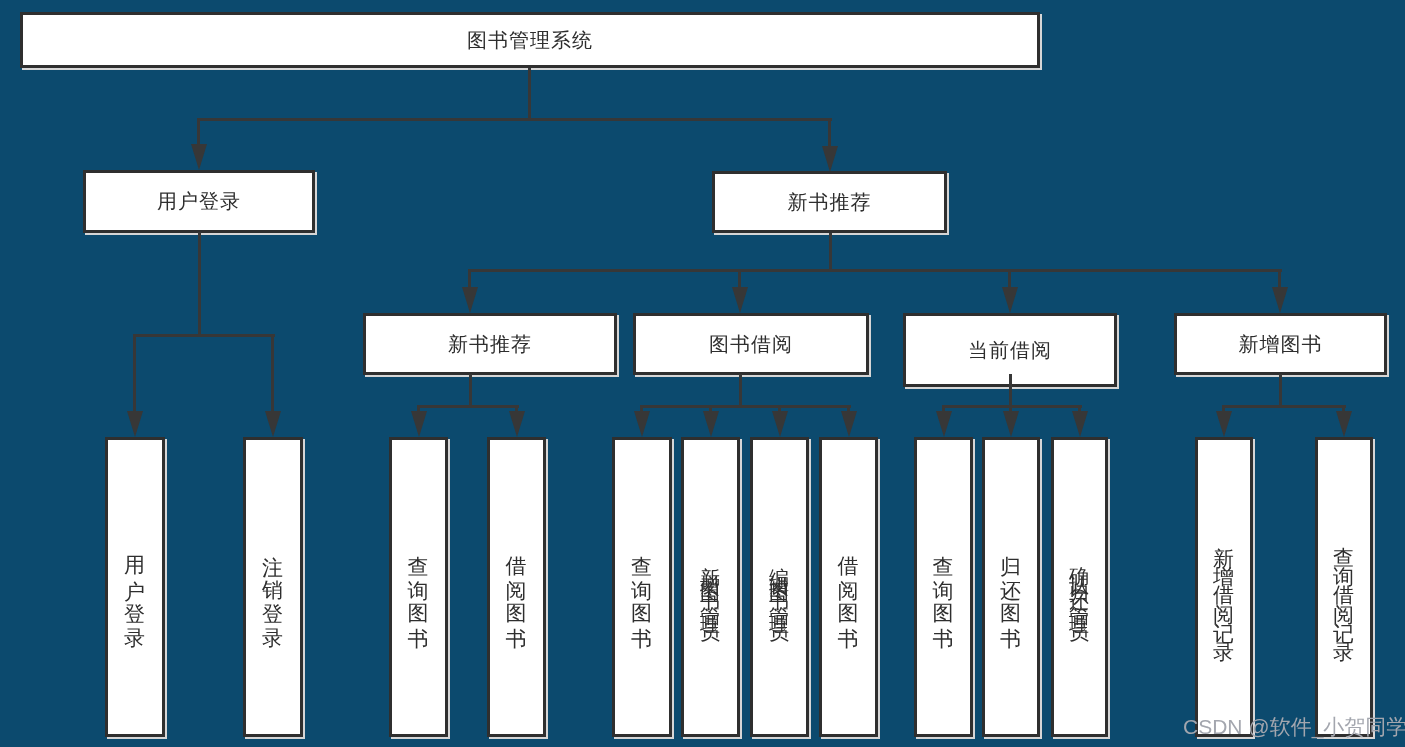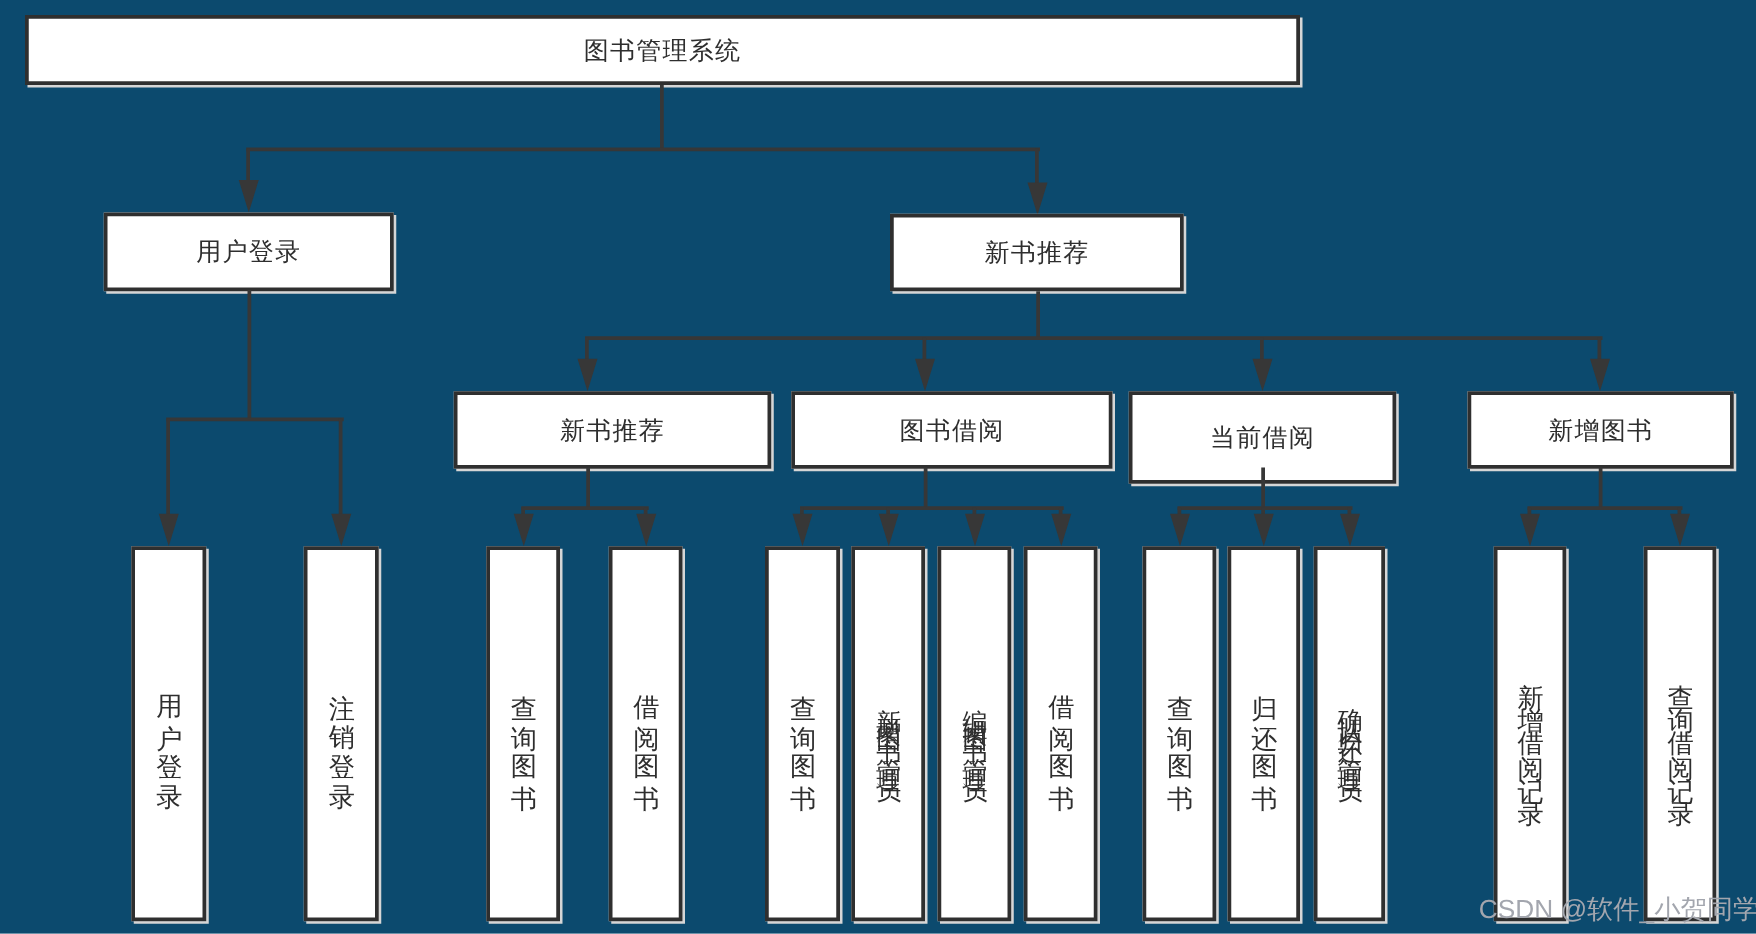--- a/index.html
+++ b/index.html
@@ -91,21 +91,21 @@
   <div class="line v" style="left:738px;top:270px;height:19px"></div>
   <div class="arrowhead" style="left:732px;top:287px"></div>
   <div class="line v" style="left:1008px;top:270px;height:19px"></div>
   <div class="arrowhead" style="left:1002px;top:287px"></div>
   <div class="line v" style="left:1278px;top:270px;height:19px"></div>
   <div class="arrowhead" style="left:1272px;top:287px"></div>
 
   <div class="node" style="left:363px;top:313px;width:254px;height:62px">
     <span class="hlabel">新书推荐</span>
   </div>
-  <div class="node" style="left:633px;top:313px;width:257px;height:62px">
+  <div class="node" style="left:633px;top:313px;width:236px;height:62px">
     <span class="hlabel">图书借阅</span>
   </div>
   <div class="node" style="left:903px;top:313px;width:214px;height:74px">
     <span class="hlabel">当前借阅</span>
   </div>
   <div class="node" style="left:1174px;top:313px;width:213px;height:62px">
     <span class="hlabel">新增图书</span>
   </div>
 
   <div class="line v" style="left:469px;top:374px;height:33px"></div>

